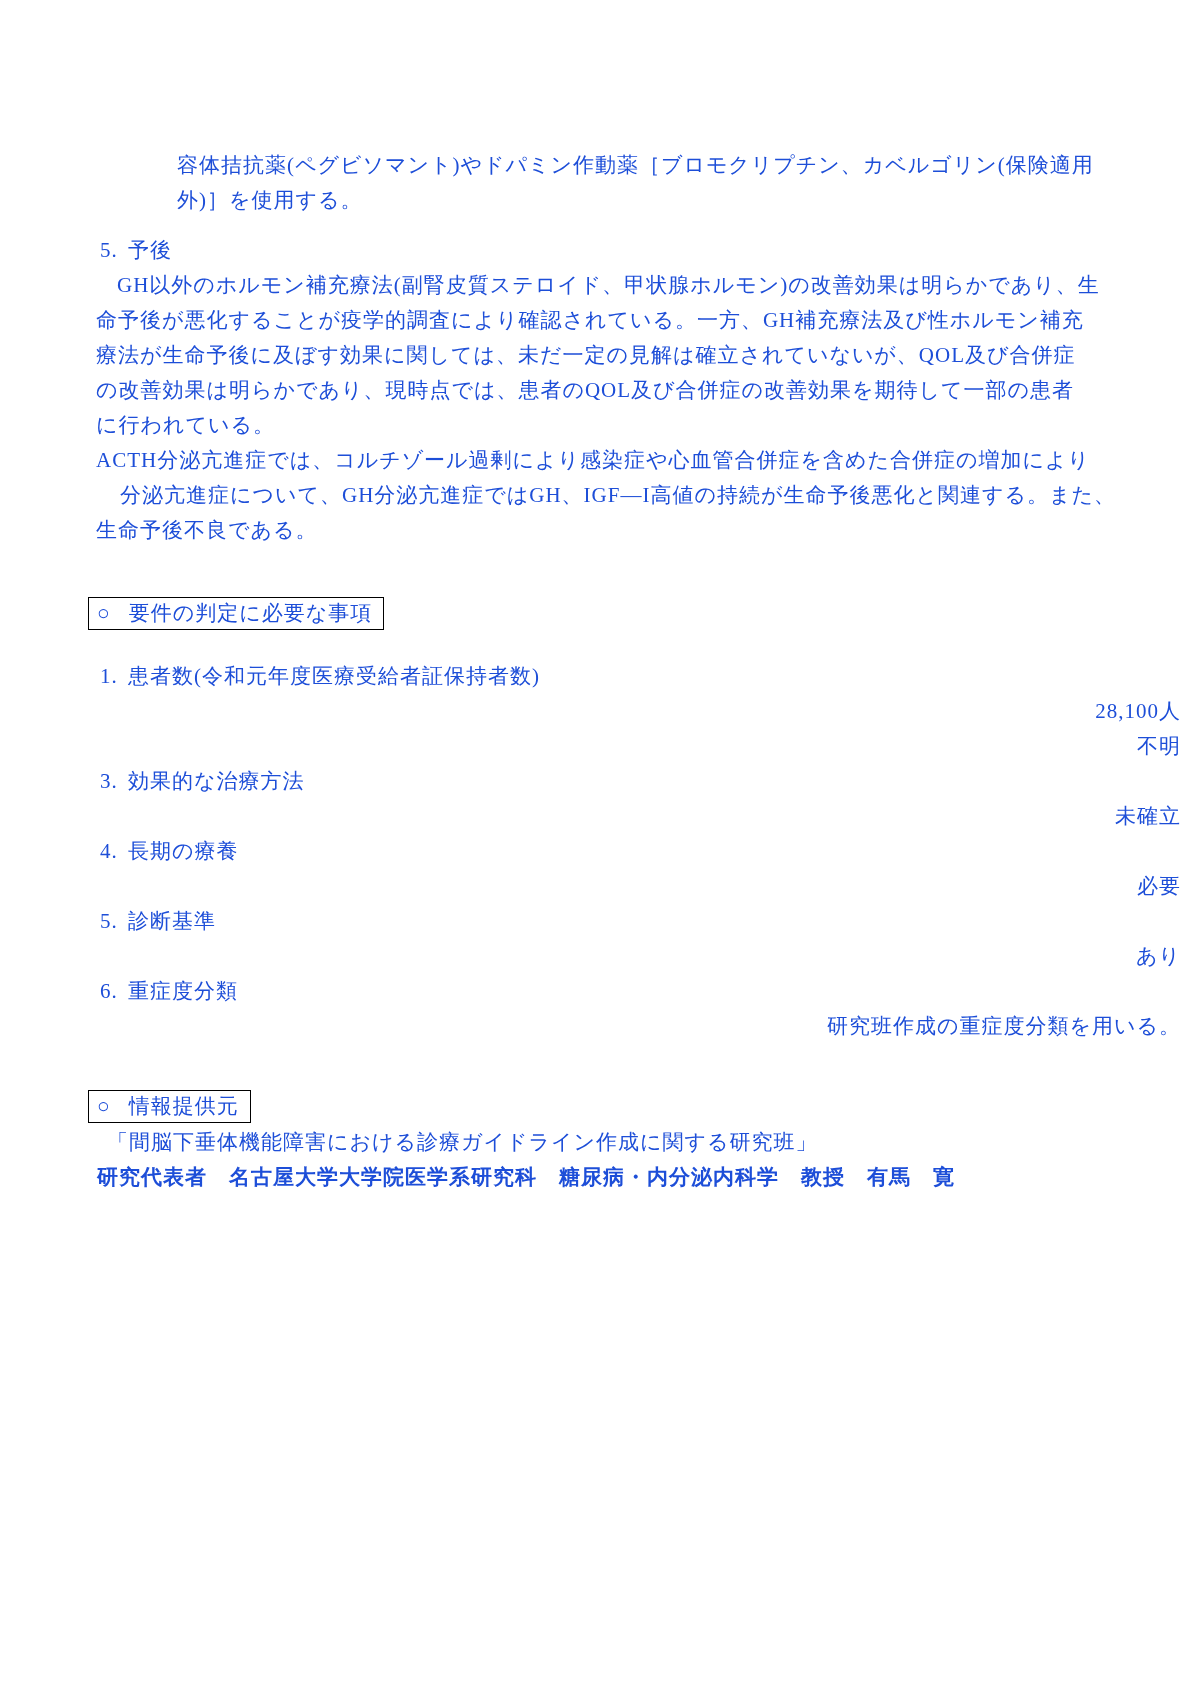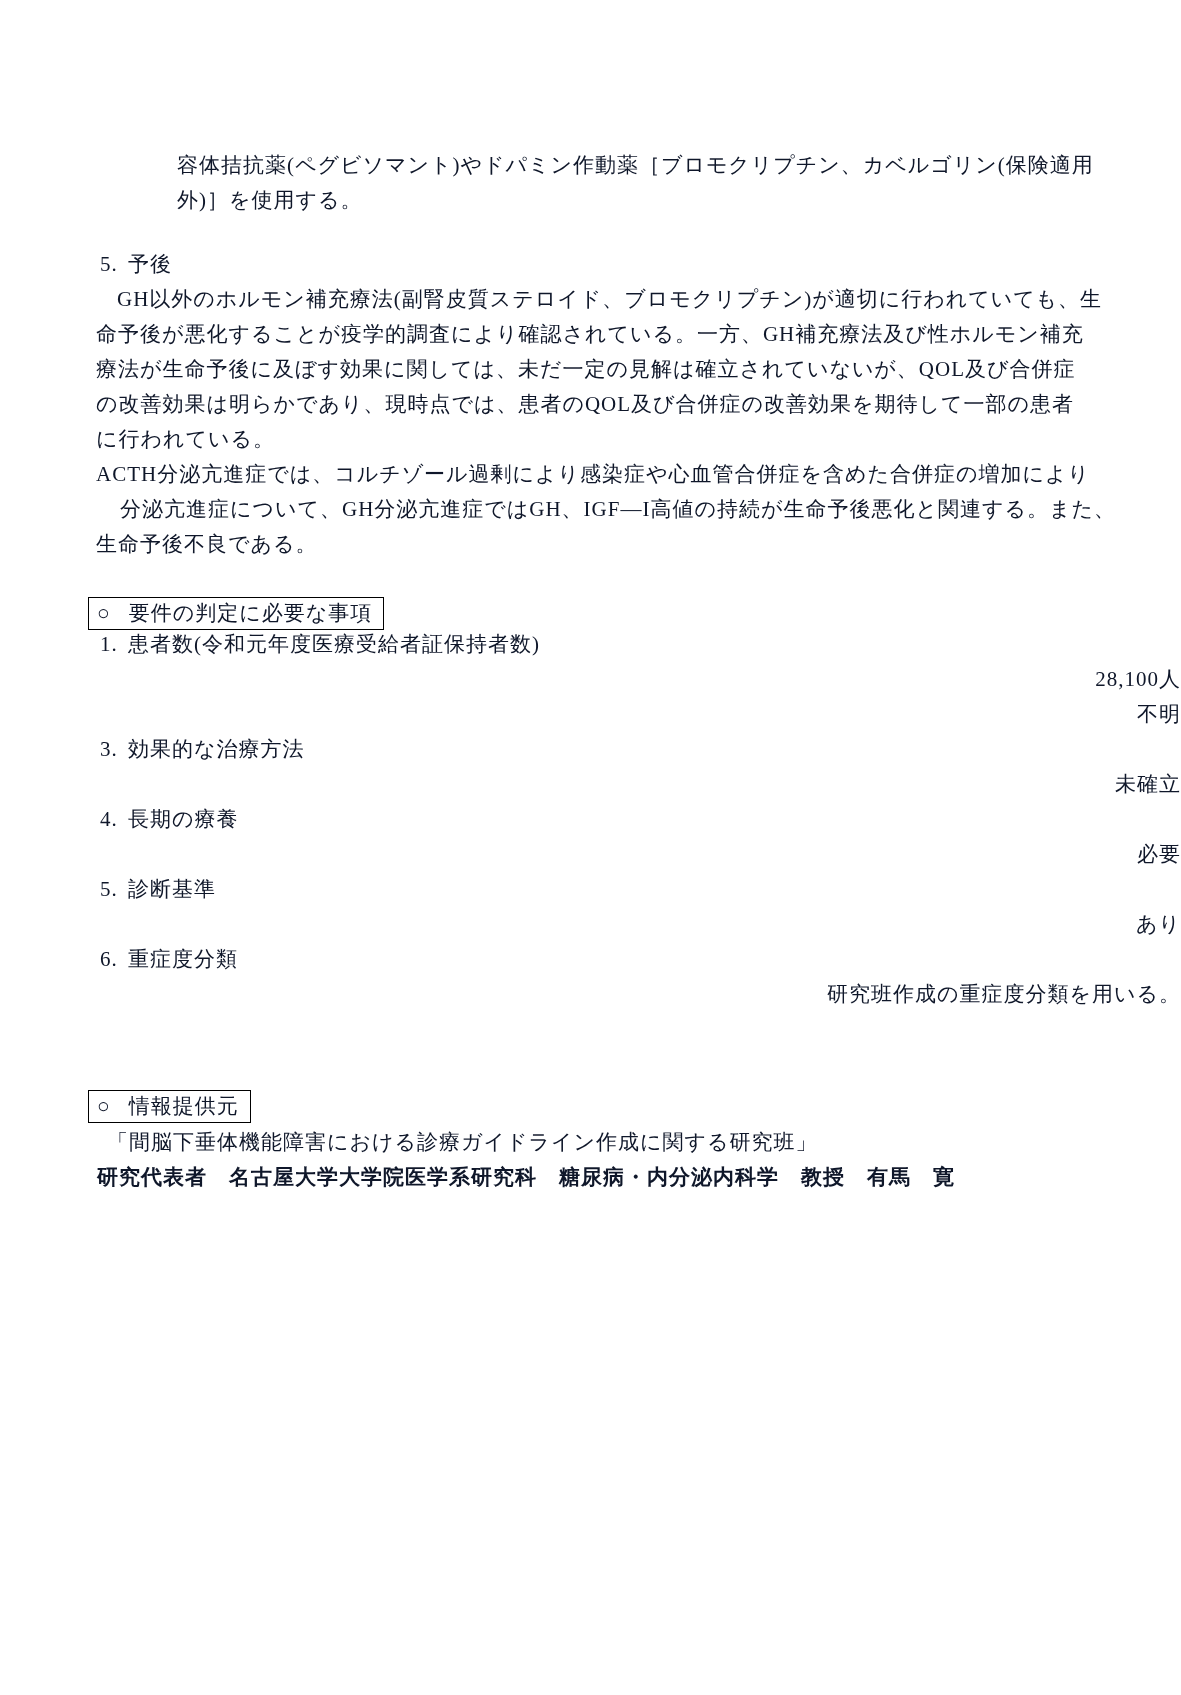--- a/index.html
+++ b/index.html
@@ -5,21 +5,21 @@
   html, body {
     margin: 0;
     padding: 0;
     background: #ffffff;
   }
   .page {
     position: relative;
     width: 1181px;
     height: 1695px;
     background: #ffffff;
-    color: #0f172a;
+    color: #1d4ed8;
     font-family: "Liberation Serif", "DejaVu Serif", serif;
     overflow: hidden;
   }
   .line {
     font-size: 21px;
     line-height: 35px;
     white-space: pre;
     letter-spacing: 1px;
   }
   .num {
@@ -30,22 +30,22 @@
   .ind-intro { padding-left: 177px; }
   .ind-body  { padding-left: 96px; }
   .ind-para  { padding-left: 117px; }
   .ind-para2 { padding-left: 120px; }
   .ind-num   { padding-left: 100px; }
   .ind-val   { padding-left: 145px; text-align: right; }
   .ind-quote { padding-left: 107px; }
   .ind-rep   { padding-left: 97px; font-weight: bold; }
   
   .intro-block     { position: absolute; top: 148px; left: 0; right: 0; }
-  .prognosis-block { position: absolute; top: 247px; left: 0; right: 0; }
-  .req-list        { position: absolute; top: 627px; left: 0; right: 0; }
+  .prognosis-block { position: absolute; top: 233px; left: 0; right: 0; }
+  .req-list        { position: absolute; top: 659px; left: 0; right: 0; }
   .src-lines       { position: absolute; top: 1125px; left: 0; right: 0; }
   
   .heading-box {
     position: absolute;
     left: 88px;
     border: 1px solid #000000;
     box-sizing: border-box;
     height: 33px;
     line-height: 30px;
     font-size: 21px;
@@ -62,21 +62,21 @@
 
 <div class="page">
 
   <div class="intro-block">
     <div class="line ind-intro">容体拮抗薬(ペグビソマント)やドパミン作動薬［ブロモクリプチン、カベルゴリン(保険適用</div>
     <div class="line ind-intro">外)］を使用する。</div>
   </div>
 
   <div class="prognosis-block">
     <div class="line ind-num"><span class="num">5.</span><span>予後</span></div>
-    <div class="line ind-para">GH以外のホルモン補充療法(副腎皮質ステロイド、ブロモクリプチン)が適切に行われていても、生</div>
+    <div class="line ind-para">GH以外のホルモン補充療法(副腎皮質ステロイド、甲状腺ホルモン)の改善効果は明らかであり、生</div>
     <div class="line ind-body">命予後が悪化することが疫学的調査により確認されている。一方、GH補充療法及び性ホルモン補充</div>
     <div class="line ind-body">療法が生命予後に及ぼす効果に関しては、未だ一定の見解は確立されていないが、QOL及び合併症</div>
     <div class="line ind-body">の改善効果は明らかであり、現時点では、患者のQOL及び合併症の改善効果を期待して一部の患者</div>
     <div class="line ind-body">に行われている。</div>
     <div class="line ind-body">ACTH分泌亢進症では、コルチゾール過剰により感染症や心血管合併症を含めた合併症の増加により</div>
     <div class="line ind-para2">分泌亢進症について、GH分泌亢進症ではGH、IGF—I高値の持続が生命予後悪化と関連する。また、</div>
     <div class="line ind-body">生命予後不良である。</div>
   </div>
 
   <div class="heading-box req-box"><span class="marker">○</span><span>要件の判定に必要な事項</span></div>

